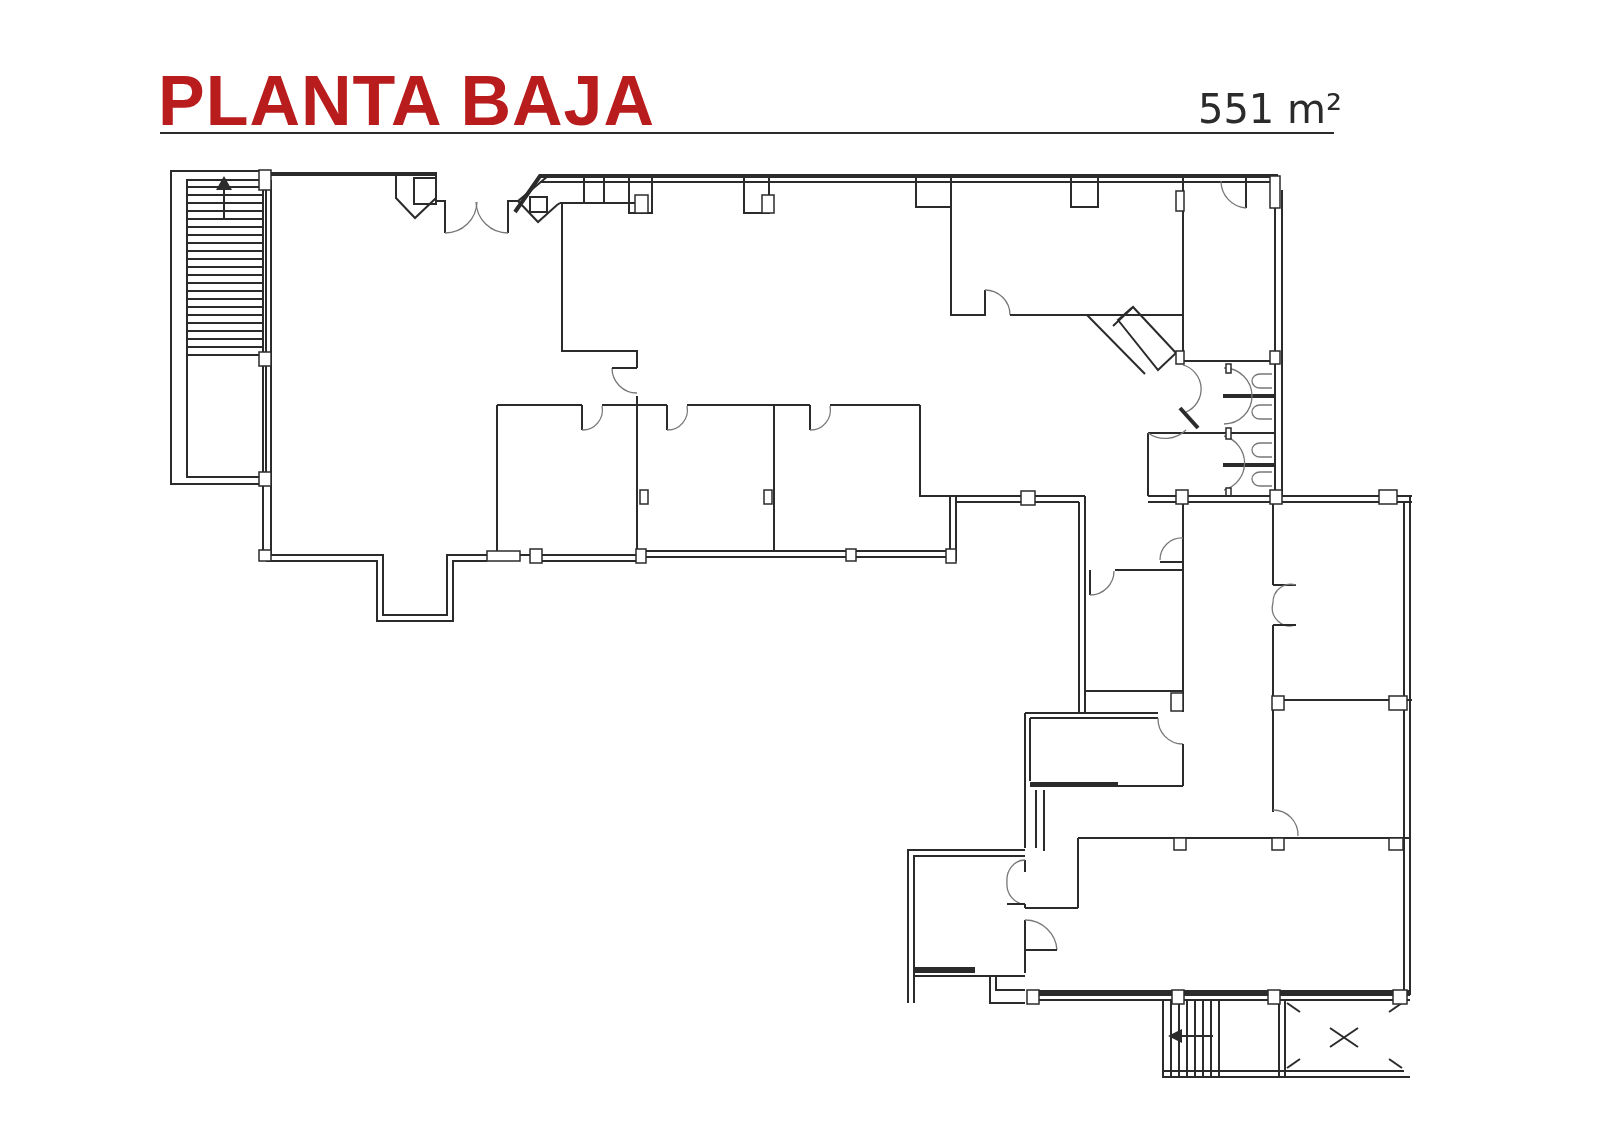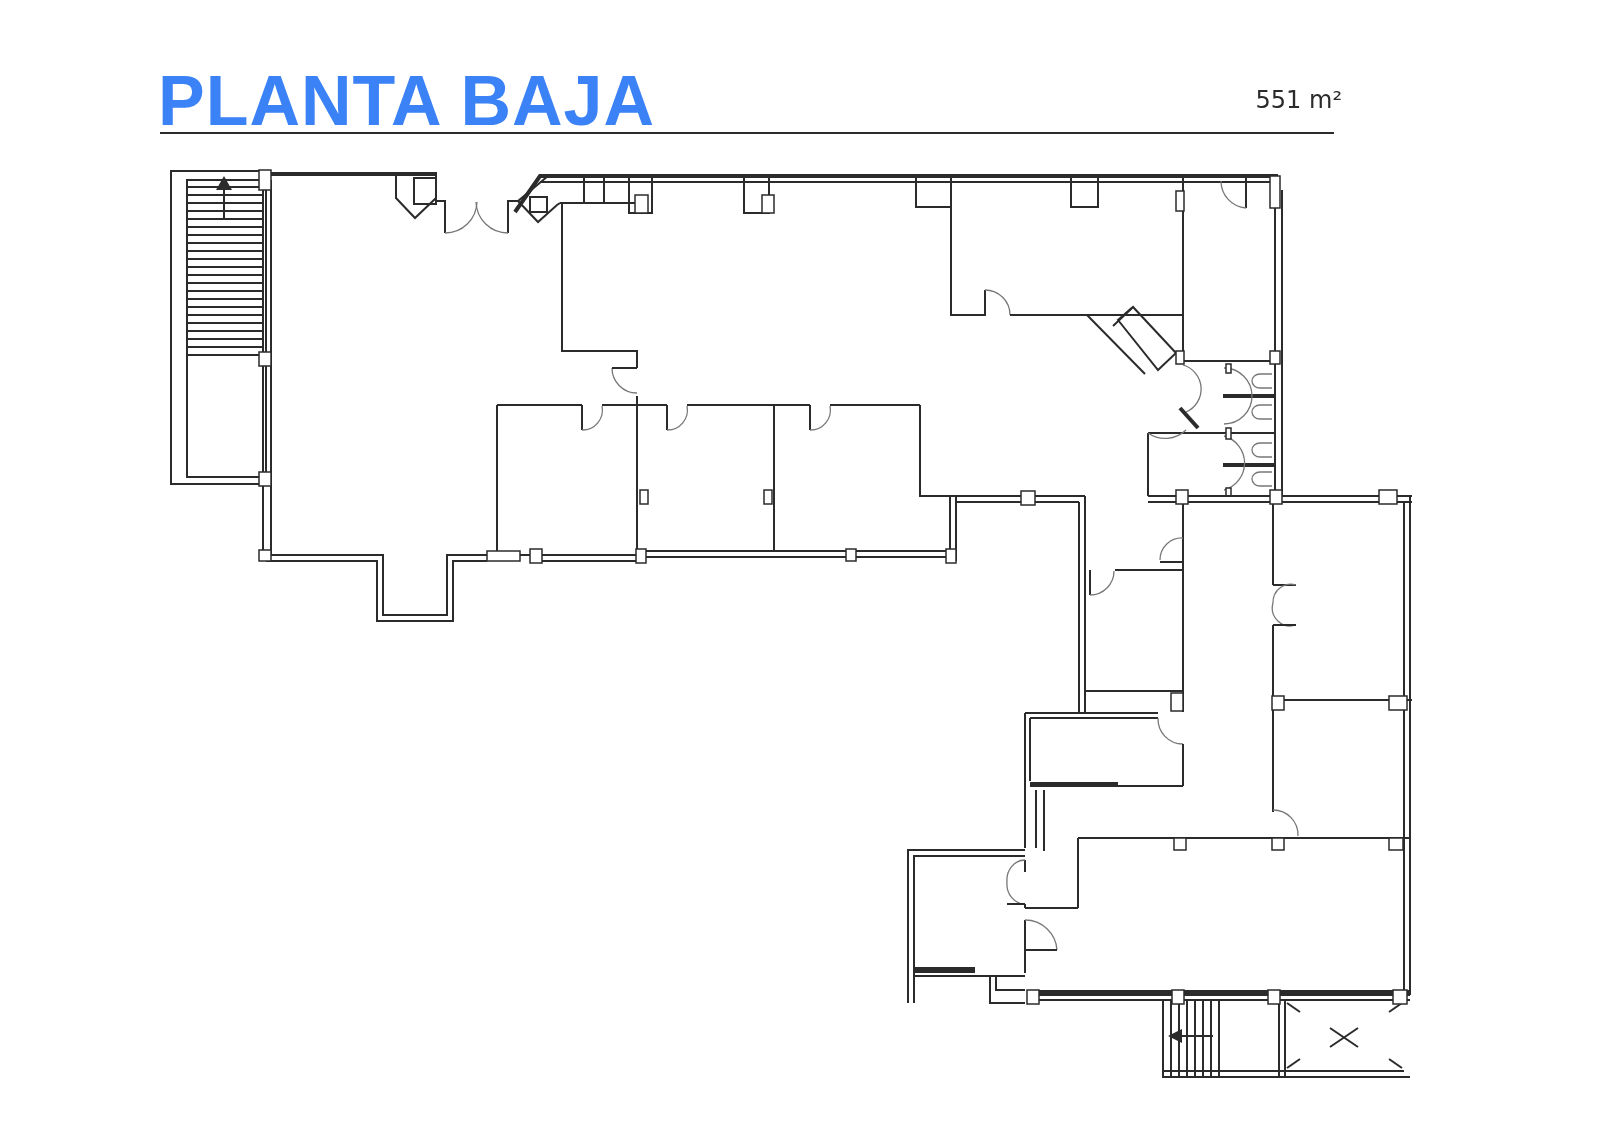--- a/index.html
+++ b/index.html
@@ -1,24 +1,24 @@
 <!DOCTYPE html>
 <html><head>
 <meta charset="utf-8">
 <style>
   html, body { margin: 0; padding: 0; background: #ffffff; }
   body { width: 1600px; height: 1131px; position: relative; overflow: hidden; font-family: "Liberation Sans", sans-serif; }
   .title {
     position: absolute; left: 158px; top: 66px;
     font-family: "Liberation Sans", sans-serif; font-weight: 700;
-    font-size: 70px; letter-spacing: 1px; color: #3b82f6; line-height: 1; text-align: center;
+    font-size: 70px; letter-spacing: 1px; color: #b91c1c; line-height: 1; text-align: center;
   }
   .area {
     position: absolute; right: 258px; top: 86px;
-    font-family: "DejaVu Sans", sans-serif; font-size: 24px; color: #2b2b2b;
+    font-family: "DejaVu Sans", sans-serif; font-size: 40px; color: #2b2b2b;
   }
   .rule { position: absolute; left: 160px; top: 132px; width: 1174px; height: 2px; background: #2b2b2b; }
   svg.plan { position: absolute; left: 0; top: 0; }
   .w { stroke: #2b2b2b; stroke-width: 2; fill: none; }
   .wt { stroke: #2b2b2b; stroke-width: 4; fill: none; }
   .wk { stroke: #2b2b2b; stroke-width: 6; fill: none; }
   .d { stroke: #777; stroke-width: 1.3; fill: none; }
   .c { stroke: #2b2b2b; stroke-width: 1.5; fill: #fff; }
 </style>
 </head>

